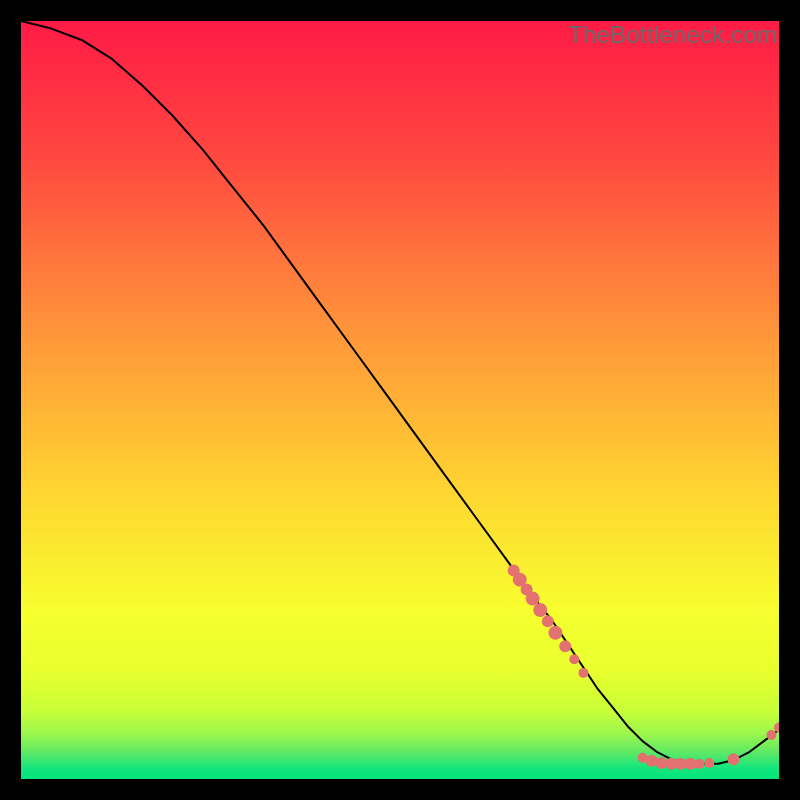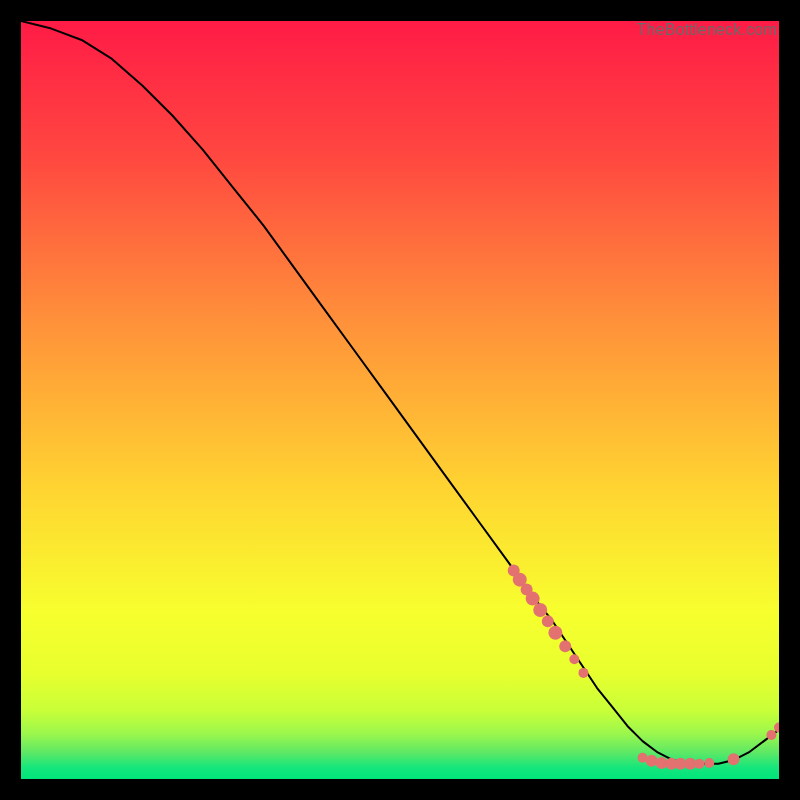--- a/index.html
+++ b/index.html
@@ -24,21 +24,21 @@
     left: 0;
     top: 0;
     width: 758px;
     height: 758px;
   }
   .watermark {
     position: absolute;
     top: 0px;
     right: 2px;
     color: #6a6a6a;
-    font-size: 16px;
+    font-size: 24px;
     font-weight: 400;
     letter-spacing: 0.2px;
     user-select: none;
     text-align: right;
   }
 </style>
 </head>
 <body>
 
 <div class="frame">

